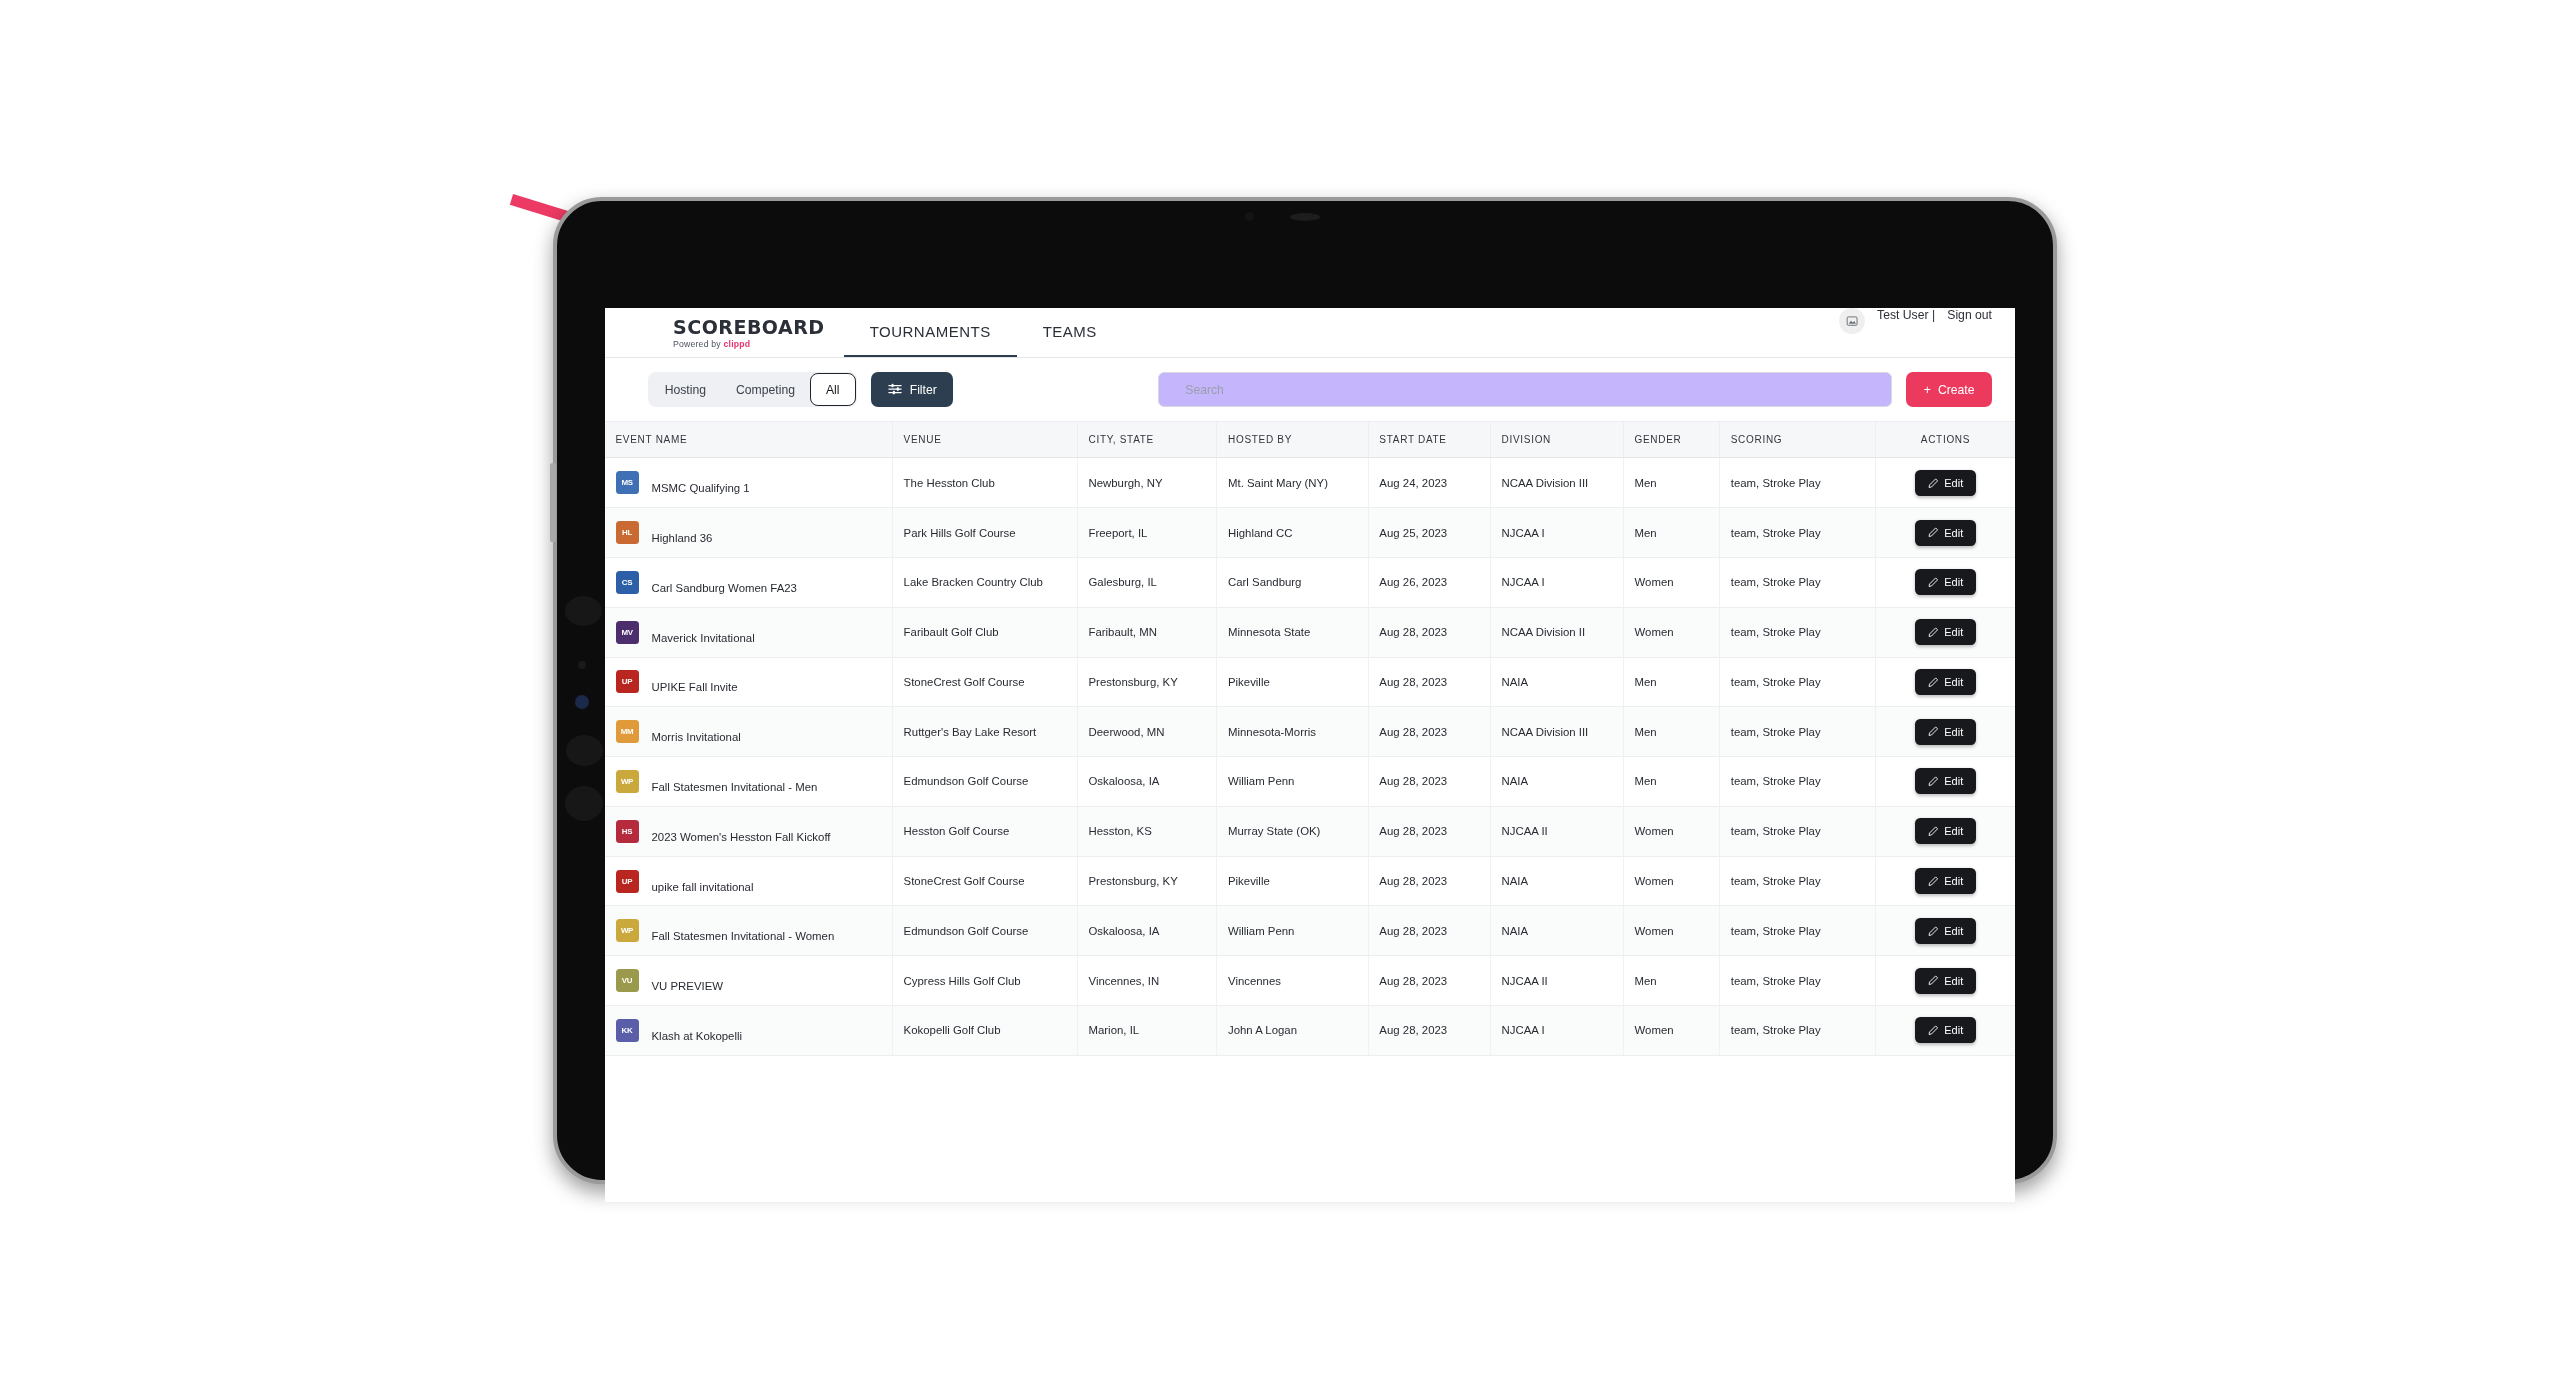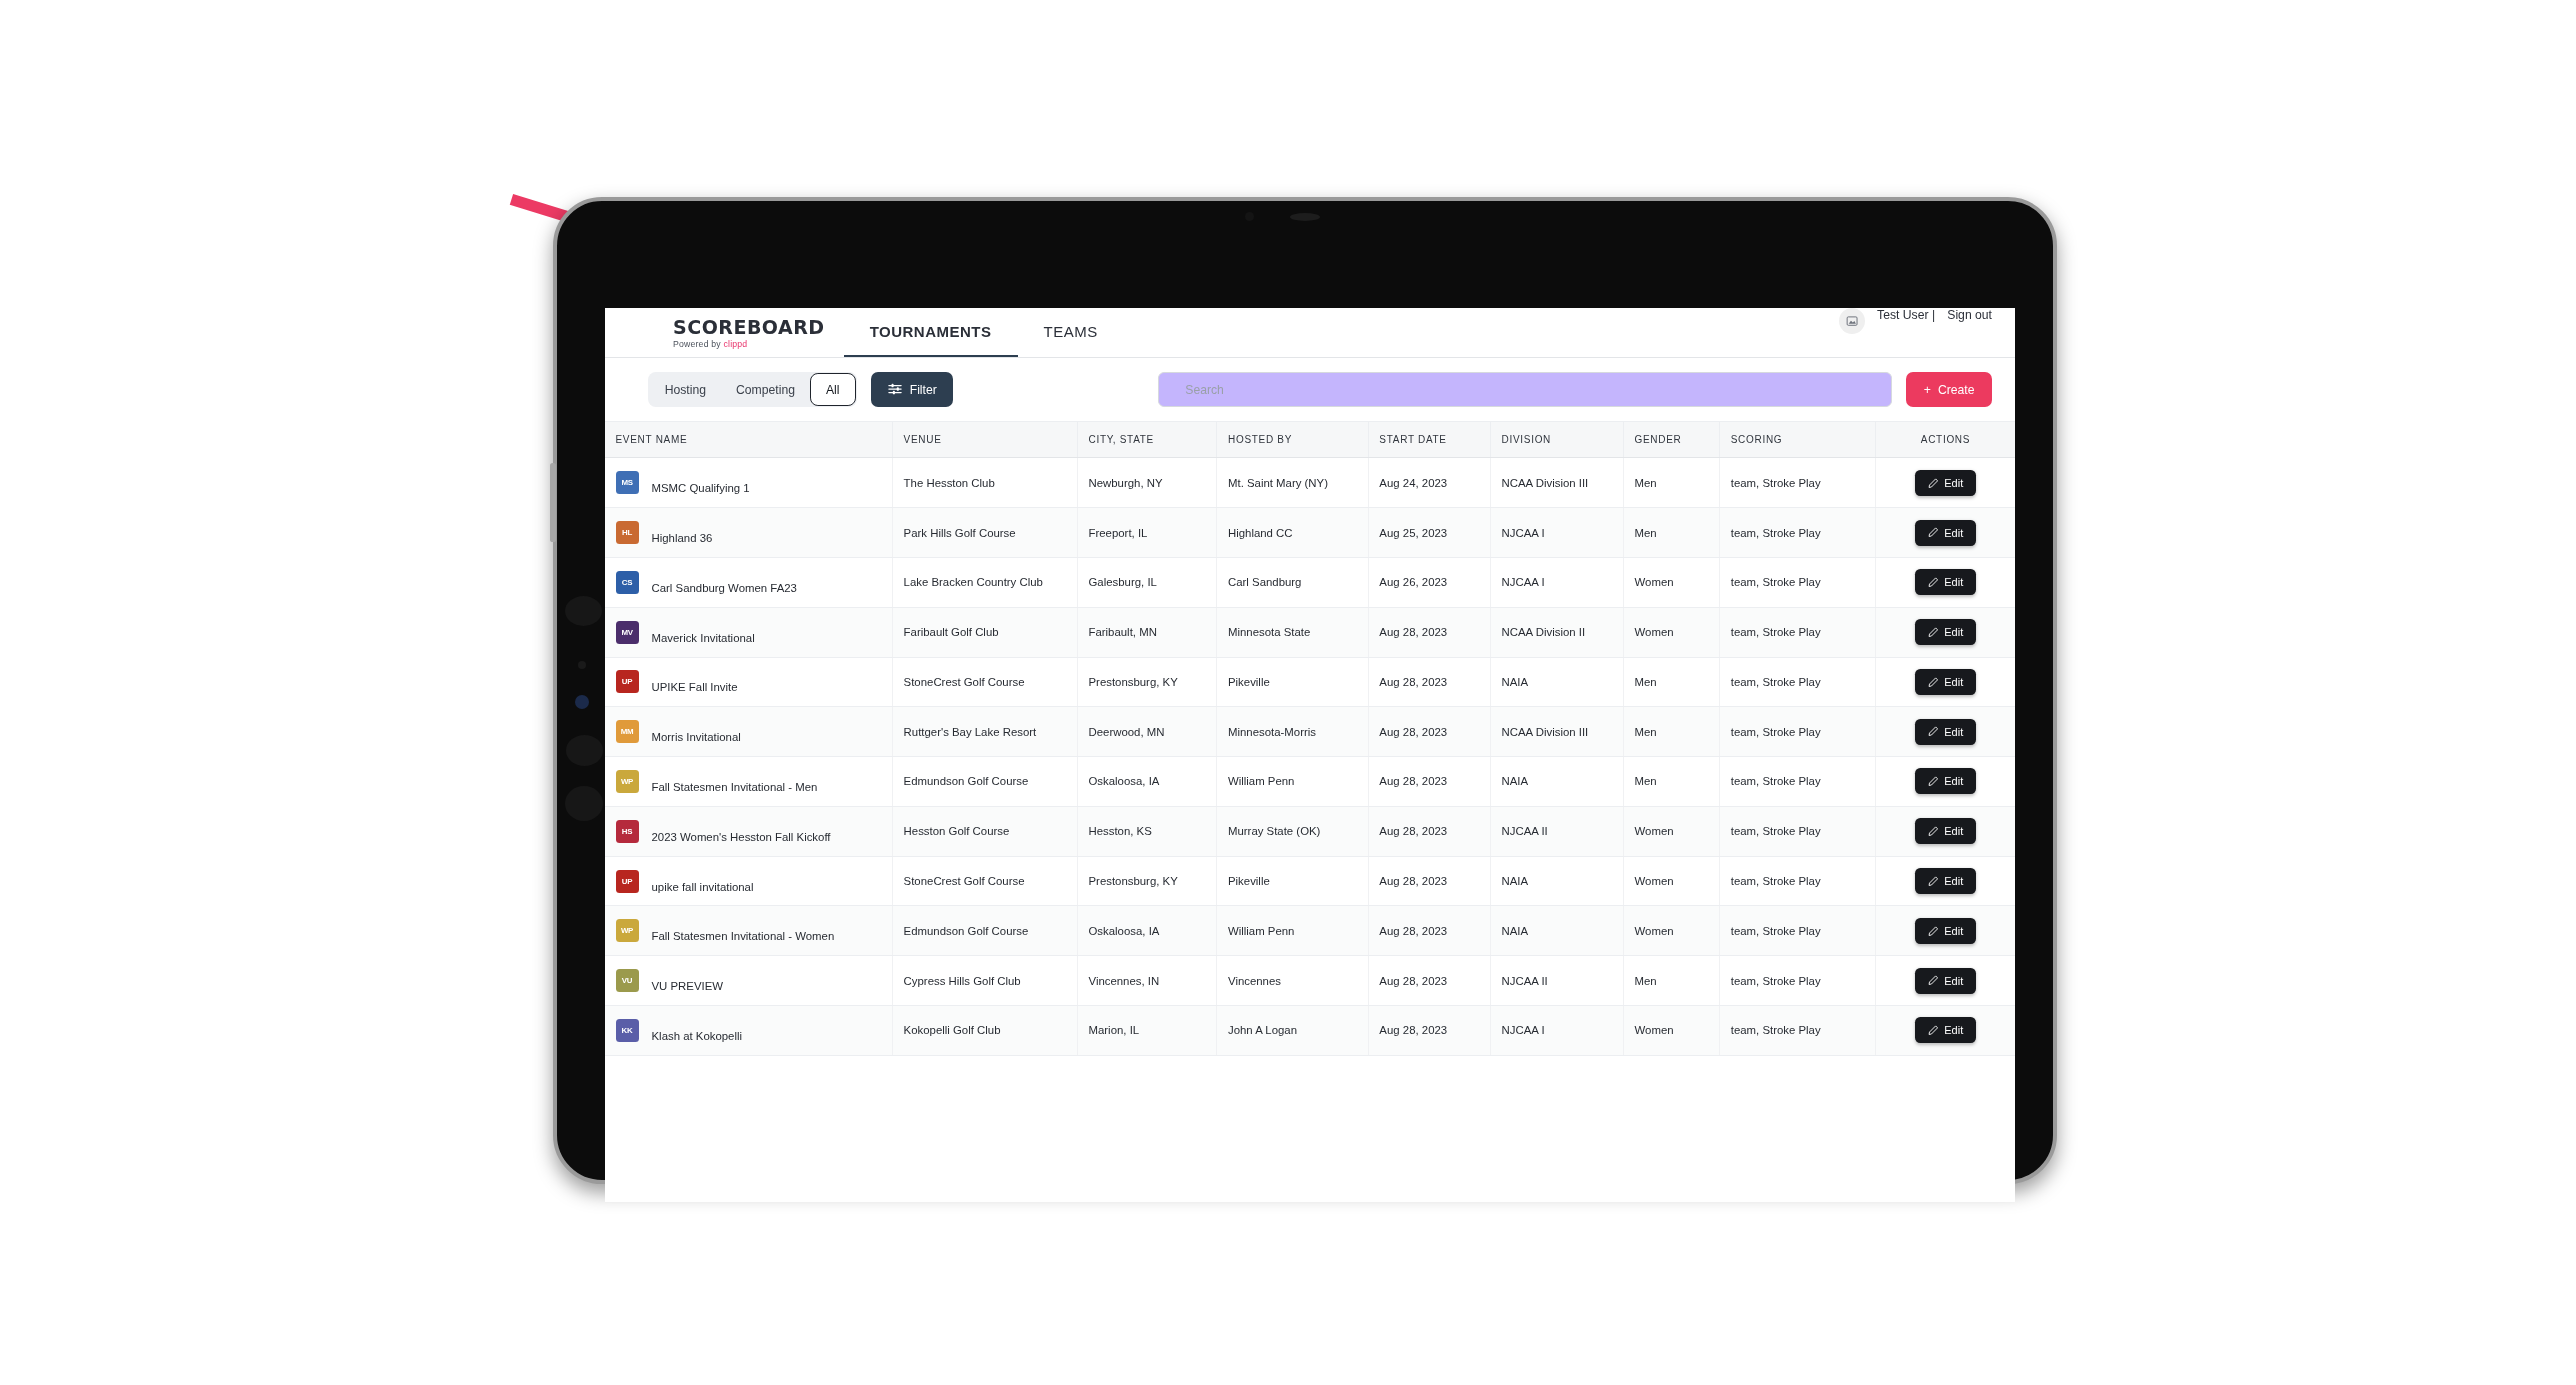--- a/index.html
+++ b/index.html
@@ -42,29 +42,29 @@
   .app-header {
     height: 50px; background:#fff; display:flex; align-items:stretch;
     border-bottom: 0.9px solid #e3e5e8; position: relative;
   }
   .brand { display:flex; flex-direction:column; justify-content:center; padding: 0 19px 0 23px; margin-left: 45px; }
   .brand-name {
     font-size: 19px; font-weight: 800; letter-spacing: 0.5px; color:#2b2f38;
     font-family: "DejaVu Sans", sans-serif;
   }
   .brand-sub { font-size: 8.7px; color:#4c525c; margin-top:1.7px; letter-spacing:0.2px; }
-  .brand-sub .clippd { color:#e8336b; font-weight:400; }
+  .brand-sub .clippd { color:#e8336b; font-weight:700; }
 
   .tabs { display:flex; align-items:stretch; }
   .tab {
     display:flex; align-items:center; padding: 0 26px;
     font-size: 15px; color:#2b2f38; letter-spacing:0.5px; cursor:pointer;
     border-bottom: 2.6px solid transparent;
   }
-  .tab.active { border-bottom: 2.6px solid #2d3e50; font-weight:700; }
+  .tab.active { border-bottom: 2.6px solid #2d3e50; font-weight:400; }
 
   .header-right {
     margin-left:auto; display:flex; gap:12.2px; padding-right:23px;
   }
   .avatar {
     width:26px; height:26px; border-radius:50%; background:#efefef;
     display:flex; align-items:center; justify-content:center; color:#6e737c;
   }
   .user-name { font-size:12.2px; color:#2b2f38; }
   .signout { font-size:12.2px; color:#2b2f38; cursor:pointer; }

